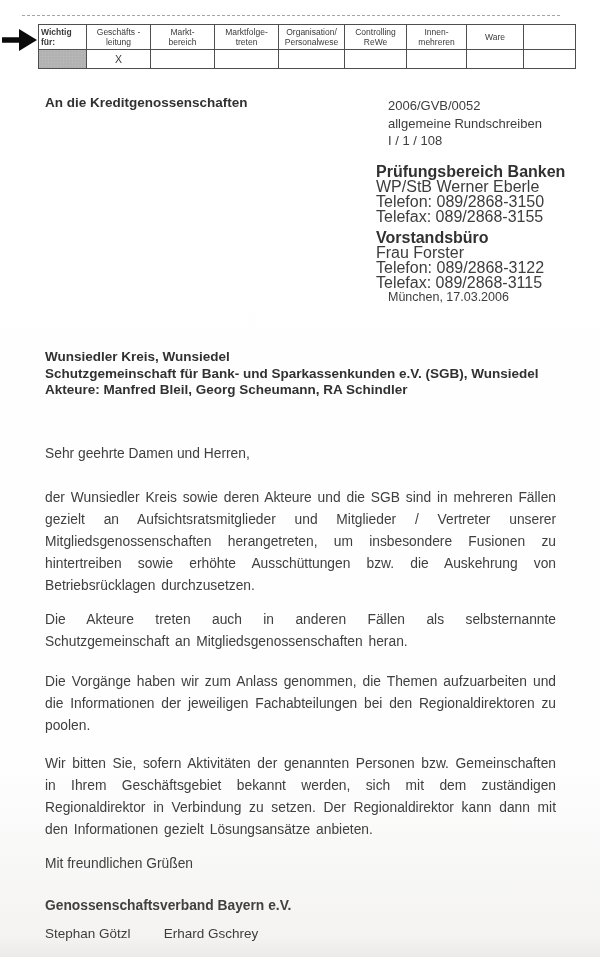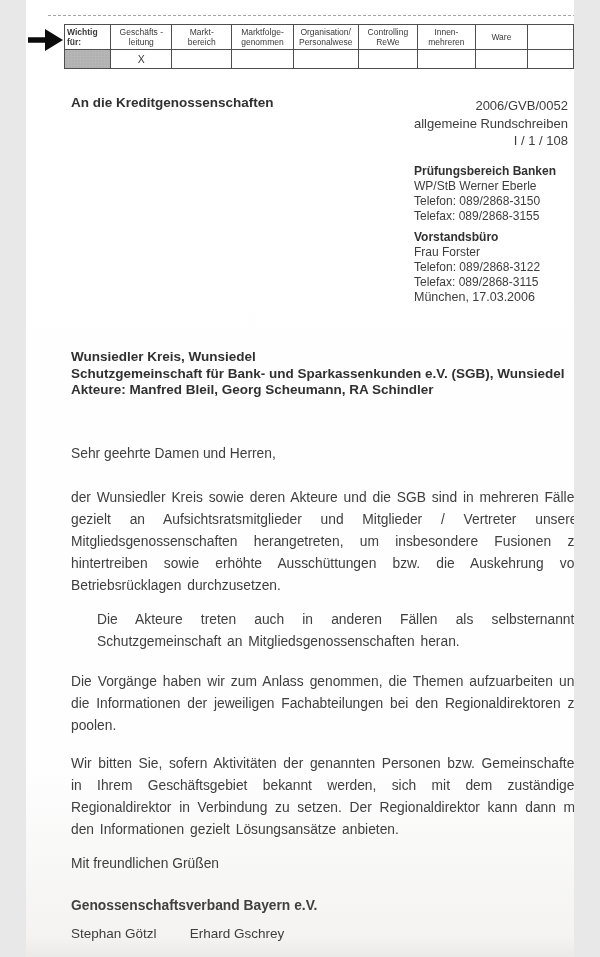--- a/index.html
+++ b/index.html
@@ -1,18 +1,18 @@
 <!DOCTYPE html>
 <html><head>
 <meta charset="utf-8">
 <style>
   * { margin:0; padding:0; box-sizing:border-box; }
   html,body { background:#e8e8e8; }
   .page {
-    position:relative; width:548px; height:957px; margin:0 auto;
+    position:relative; width:600px; height:957px; margin:0 auto;
     background:linear-gradient(180deg,#ffffff 0%,#fefefe 80%,#f4f3f2 98%,#eceae9 100%);
     font-family:"Liberation Sans", sans-serif; color:#3d3d3d; overflow:hidden;
   }
   .scan-line { position:absolute; left:22px; top:15px; width:538px; border-top:1px dashed rgba(55,55,55,.45); }
 
   .arrow { position:absolute; left:2px; top:26px; width:36px; height:28px; }
 
   table.routing { position:absolute; left:38px; top:24px; border-collapse:collapse; table-layout:fixed; }
   table.routing td {
     border:1.6px solid #4e4e4e; font-size:8.5px; line-height:10px; color:#3a3a3a;
@@ -20,31 +20,31 @@
   }
   table.routing tr.hdr td { height:25px; }
   table.routing tr.val td { height:19px; font-size:10.5px; }
   td.rlabel { font-weight:bold; text-align:left !important; padding-left:2px !important; color:#2e2e2e; }
   td.shaded { background:#b6b6b6; background-image:radial-gradient(rgba(90,90,90,.25) 1px, transparent 1px); background-size:3px 3px; }
 
   .abs { position:absolute; }
   .bold { font-weight:bold; color:#313131; }
 
   .recipient { left:45px; top:95px; font-size:13.5px; }
-  .refblock { left:388px; top:97px; font-size:13px; line-height:17.5px;text-align:right; }
-  .contact { left:388px; top:164px; font-size:12px; line-height:15px; }
+  .refblock { left:388px; top:97px; font-size:13px; line-height:17.5px; }
+  .contact { left:376px; top:164px; font-size:16px; line-height:15px; }
   .contact2 { top:230px; }
   .dateline { left:388px; top:290px; font-size:12.5px; }
 
   .subject { left:45px; top:349px; font-size:13.5px; line-height:16.5px; font-weight:bold; color:#313131; }
 
   .bodytext { left:45px; top:443px; width:511px; font-size:13.8px; line-height:22px; color:#404040; }
   .bodytext p { text-align:justify; text-align-last:left; word-spacing:2px; }
   p.gap-p1 { margin-top:22px; }
-  p.gap-p2 { margin-top:12px;margin-left:26px; }
+  p.gap-p2 { margin-top:12px; }
   p.gap-p3 { margin-top:18px; }
   p.gap-p4 { margin-top:16px; }
   .closing { margin-top:12px; }
   .org { margin-top:20px;font-weight:bold; }
 
   .signatures { left:45px; top:926px; font-size:13.5px; color:#3d3d3d; }
   .signatures .sig1 { display:inline-block; width:115px; }
 </style>
 </head>
 <body>
@@ -72,21 +72,21 @@
     </colgroup>
     <tbody>
         <tr class="hdr">
       <td class="rlabel">Wichtig
 für:</td>
       <td>Geschäfts -
 leitung</td>
       <td>Markt-
 bereich</td>
       <td>Marktfolge-
-genommen</td>
+treten</td>
       <td>Organisation/
 Personalwese</td>
       <td>Controlling
 ReWe</td>
       <td>Innen-
 mehreren</td>
       <td>Ware</td>
       <td></td>
     </tr>
     <tr class="val">

